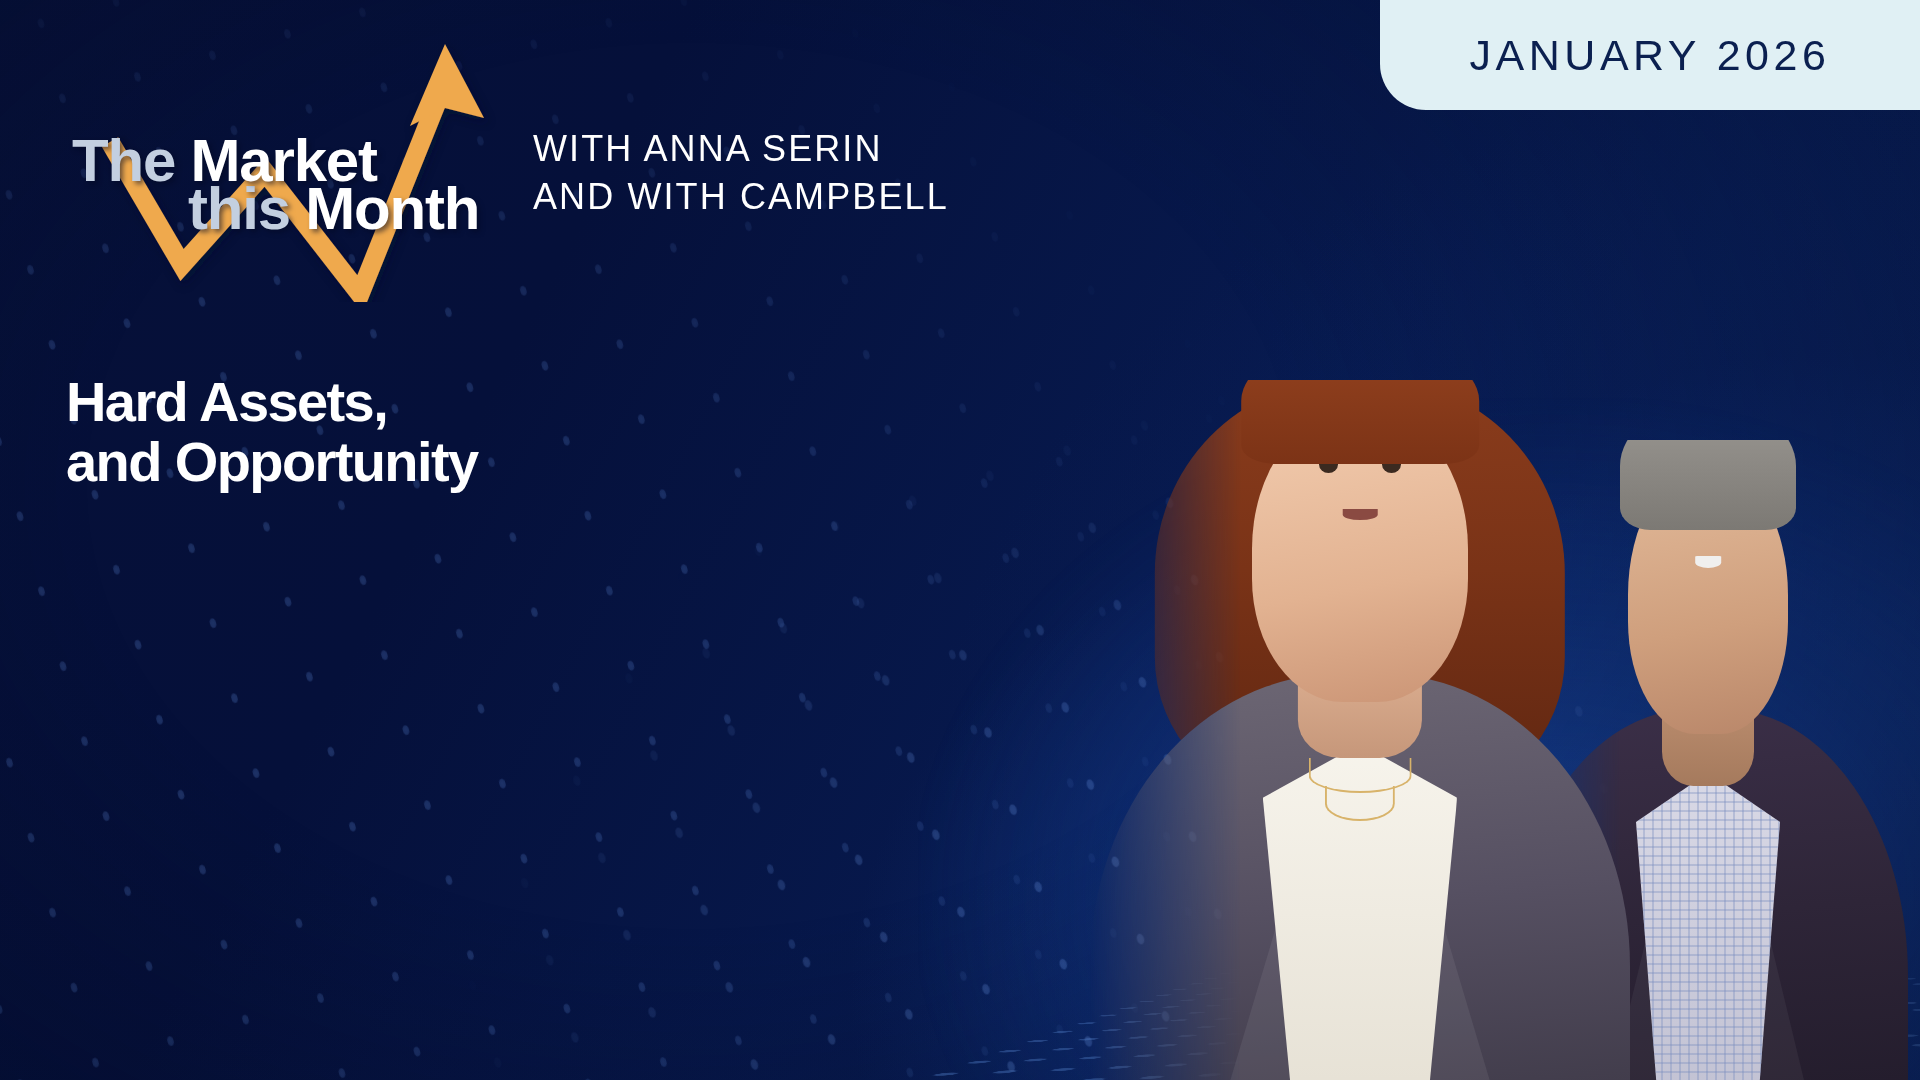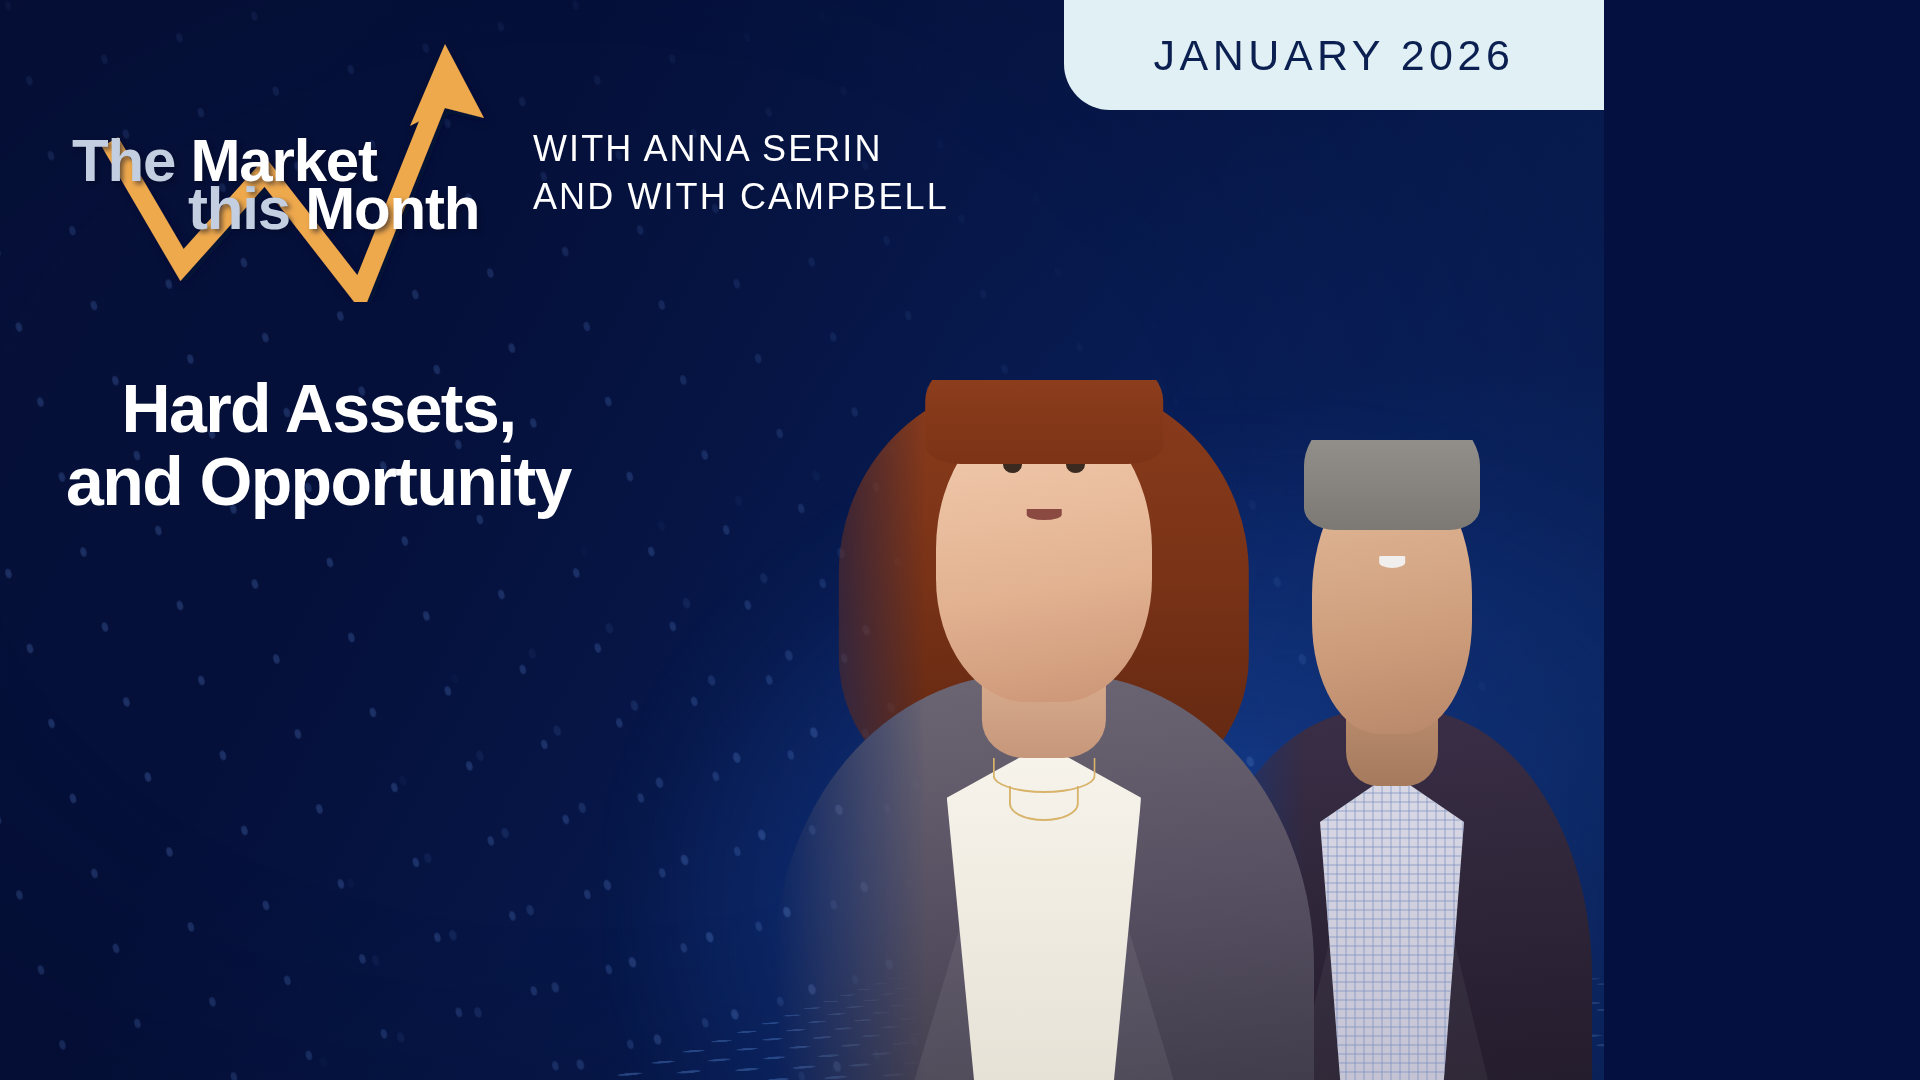--- a/index.html
+++ b/index.html
@@ -6,21 +6,21 @@
   * { margin:0; padding:0; box-sizing:border-box; }
   html, body {
     width:1920px; height:1080px;
     overflow:hidden;
     background:#041040;
     font-family:"Liberation Sans", sans-serif;
   }
 
   .stage {
     position:relative;
-    width:1604px; height:1080px;
+    width:1920px; height:1080px;
     overflow:hidden;
     background:
       radial-gradient(ellipse 900px 700px at 78% 92%, rgba(22,62,140,0.95) 0%, rgba(16,48,116,0.55) 40%, rgba(6,22,70,0.0) 72%),
       radial-gradient(ellipse 1200px 900px at 96% 70%, rgba(18,56,132,0.75) 0%, rgba(10,32,90,0.35) 45%, rgba(5,18,62,0) 75%),
       linear-gradient(118deg, #061038 0%, #05103a 28%, #07194d 58%, #0a2363 80%, #0d2a74 100%);
   }
 
   
   .dots-left {
     position:absolute; inset:0;
@@ -121,25 +121,24 @@
     line-height:1.32;
   }
   .presenters div { white-space:nowrap; }
 
   
   .headline {
     position:absolute;
     left:66px; top:372px;
     z-index:30;
     color:#ffffff;
-    font-size:68px;
+    font-size:56px;
     font-weight:bold;
     line-height:1.07;
     letter-spacing:-1.6px;
-    text-align:center;
   }
   .headline div { white-space:nowrap; }
 
   
   .portraits {
     position:absolute;
     right:0; bottom:0;
     width:900px; height:800px;
     z-index:20;
   }

